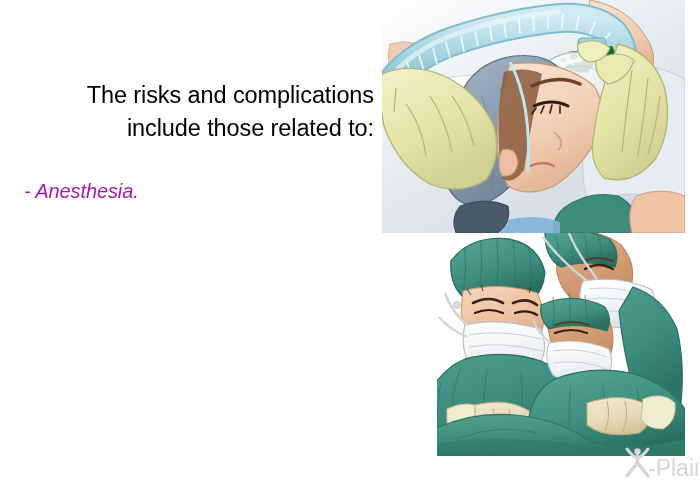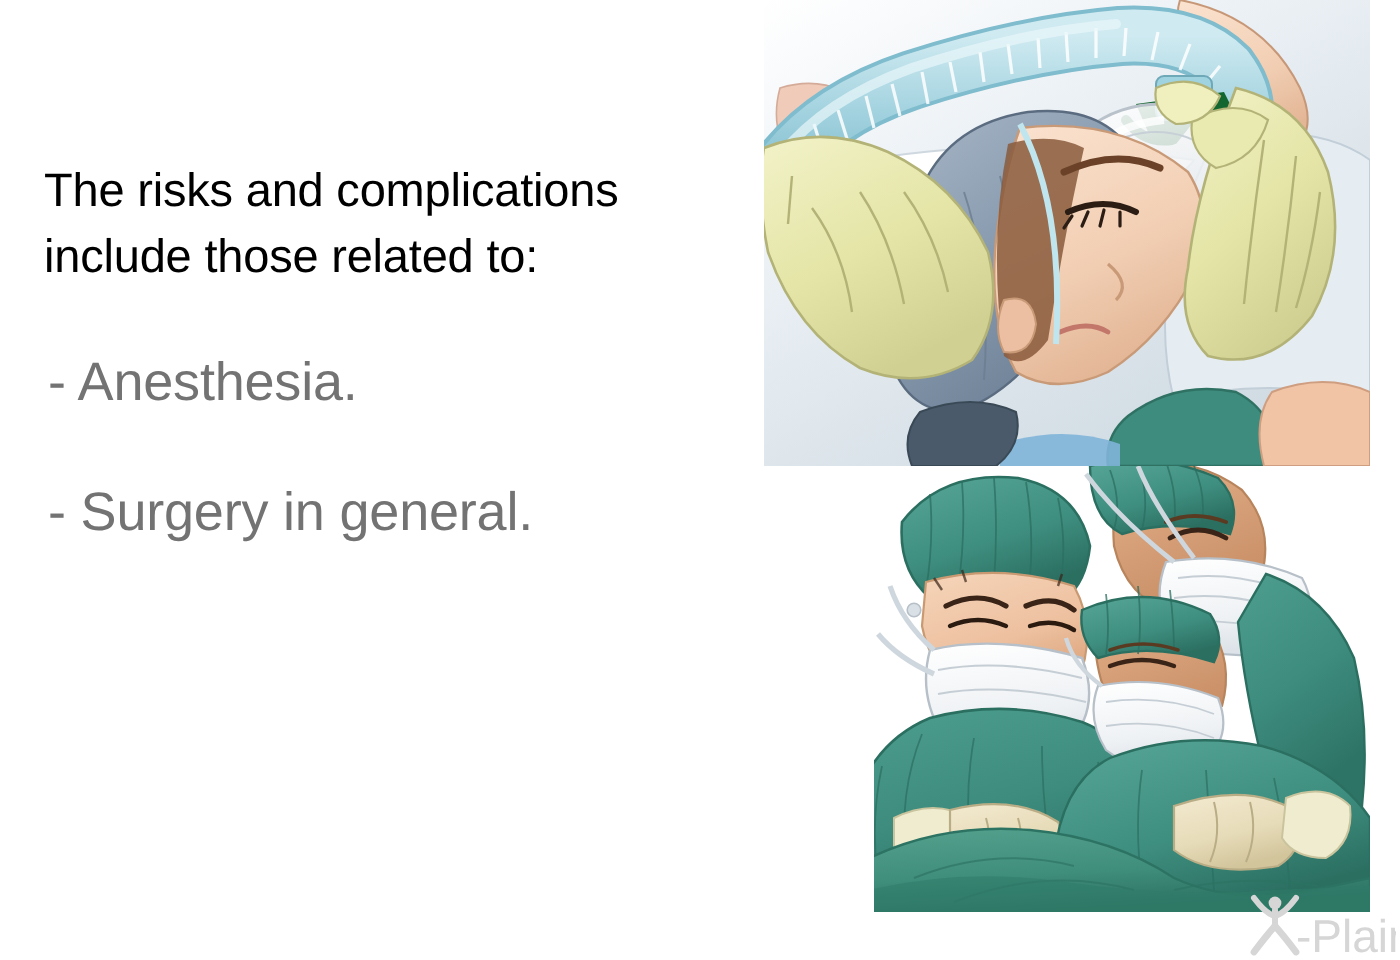--- a/index.html
+++ b/index.html
@@ -32,34 +32,36 @@
   }
   .intro {
     position: absolute;
     left: 22px;
     top: 79px;
     width: 352px;
     font-size: 23.5px;
     line-height: 33px;
     color: #000000;
     letter-spacing: -0.1px;
+    text-align: right;
   }
   .bullet-list {
     position: absolute;
     left: 24px;
     top: 176px;
     width: 352px;
   }
   .bullet {
-    font-size: 27px;
+    font-size: 20px;
     line-height: 30px;
-    color: #737373;
+    color: #a21caf;
     height: 65px;
     letter-spacing: -0.1px;
     white-space: nowrap;
+    font-style: italic;
   }
 
   
   .illus-top {
     position: absolute;
     left: 382px;
     top: 0;
     width: 303px;
     height: 233px;
     overflow: hidden;
@@ -87,21 +89,20 @@
 </style>
 </head>
 <body>
 
 <div class="slide">
 
   <div class="text-panel">
     <div class="intro">The risks and complications include those related to:</div>
     <div class="bullet-list">
       <div class="bullet">- Anesthesia.</div>
-      <div class="bullet">- Surgery in general.</div>
     </div>
   </div>
 
   <div class="illus-top">
     <svg width="303" height="233" viewBox="0 0 303 233" xmlns="http://www.w3.org/2000/svg">
       <defs>
         <linearGradient id="bgT" x1="0" y1="0" x2="0.7" y2="1">
           <stop offset="0%" stop-color="#ffffff"></stop>
           <stop offset="35%" stop-color="#edf2f6"></stop>
           <stop offset="100%" stop-color="#cfdae2"></stop>

